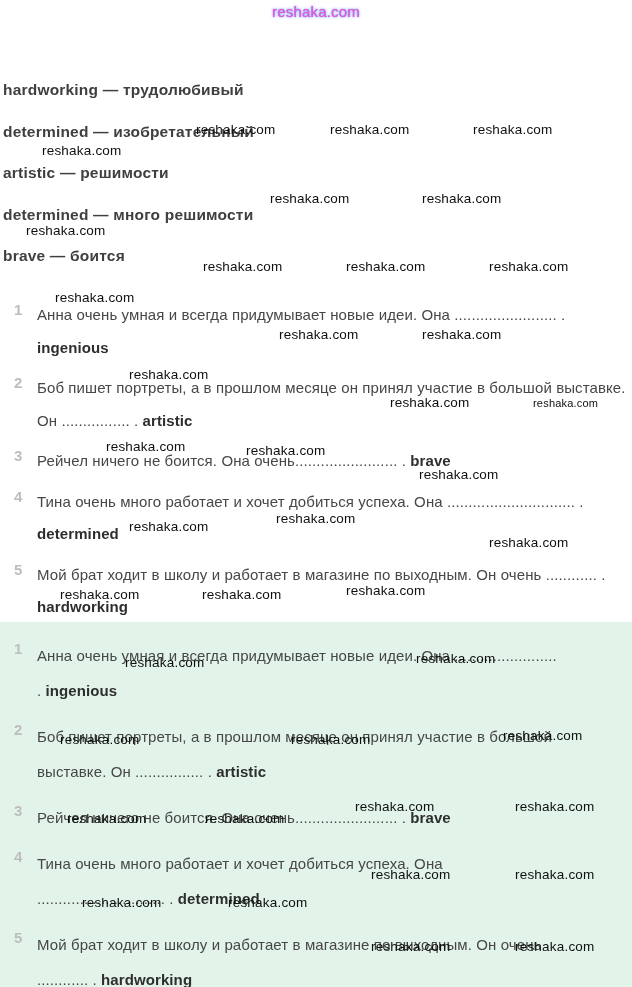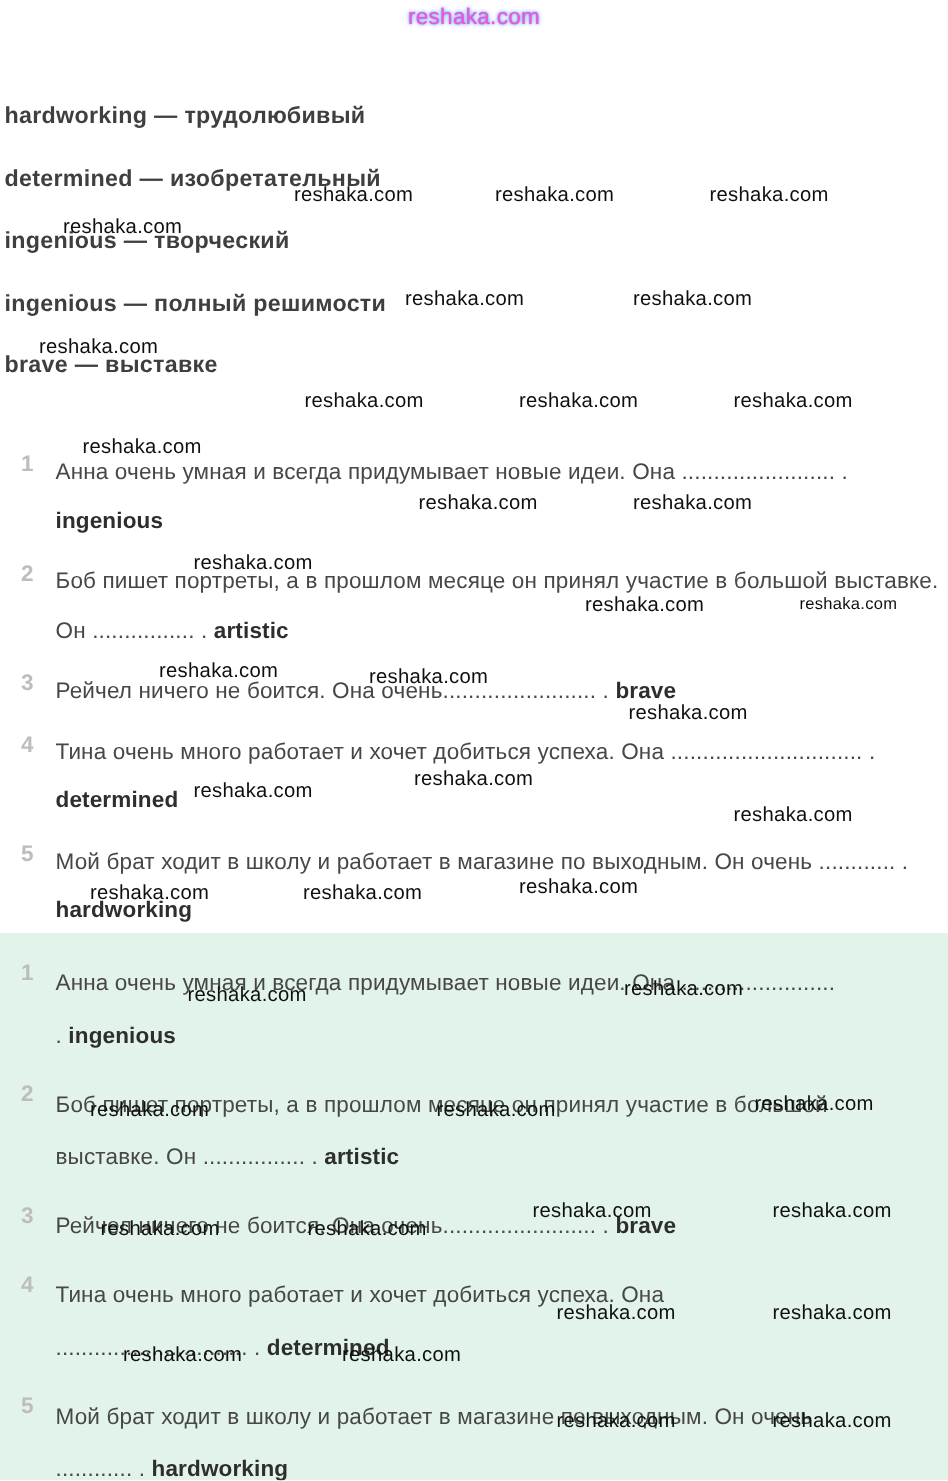--- a/index.html
+++ b/index.html
@@ -13,21 +13,21 @@
     position:absolute; font-size:13.5px; font-weight:400; color:#0f0f0f;
     letter-spacing:.2px; white-space:nowrap; pointer-events:none; z-index:6;
   }
   .wm-top {
     left:50%; top:3px; transform:translateX(-50%);
     font-size:15px; color:#f554d4;
     text-shadow:0 0 1px #4f7df7, 0 0 3px rgba(79,125,247,.85);
   }
   .wm-small { font-size:11px; }
   
-  .vocab { position:absolute; left:3px; top:68px; z-index:1; }
+  .vocab { position:absolute; left:3px; top:80px; z-index:1; }
   .vocab-item {
     font-size:15.5px; font-weight:600; color:#3f3f3f;
     line-height:20px; margin-bottom:21.5px; letter-spacing:.2px;
   }
   
   .ex { position:absolute; z-index:1; }
   .ex-plain { left:14px; top:299px; width:614px; }
   .ex-green {
     left:0; top:622px; width:632px; height:365px;
     background:#e2f4e9; padding:16px 70px 10px 14px;
@@ -88,23 +88,23 @@
   <span class="wm" style="left:371px;top:867px">reshaka.com</span>
   <span class="wm" style="left:515px;top:867px">reshaka.com</span>
   <span class="wm" style="left:82px;top:895px">reshaka.com</span>
   <span class="wm" style="left:228px;top:895px">reshaka.com</span>
   <span class="wm" style="left:371px;top:939px">reshaka.com</span>
   <span class="wm" style="left:515px;top:939px">reshaka.com</span>
 
   <div class="vocab">
     <p class="vocab-item">hardworking — трудолюбивый</p>
     <p class="vocab-item">determined — изобретательный</p>
-    <p class="vocab-item">ingenious — творческий</p>
-    <p class="vocab-item">ingenious — полный решимости</p>
-    <p class="vocab-item">brave — выставке</p>
+    <p class="vocab-item">artistic — решимости</p>
+    <p class="vocab-item">determined — много решимости</p>
+    <p class="vocab-item">brave — боится</p>
   </div>
 
   <div class="ex ex-plain">
     <div class="ex-item">
       <span class="num">1</span>
       <p class="txt"><span>Анна очень умная и всегда придумывает новые идеи. Она ........................ .</span> <strong class="ans">ingenious</strong></p>
     </div>
     <div class="ex-item">
       <span class="num">2</span>
       <p class="txt"><span>Боб пишет портреты, а в прошлом месяце он принял участие в большой выставке. Он ................ .</span> <strong class="ans">artistic</strong></p>

